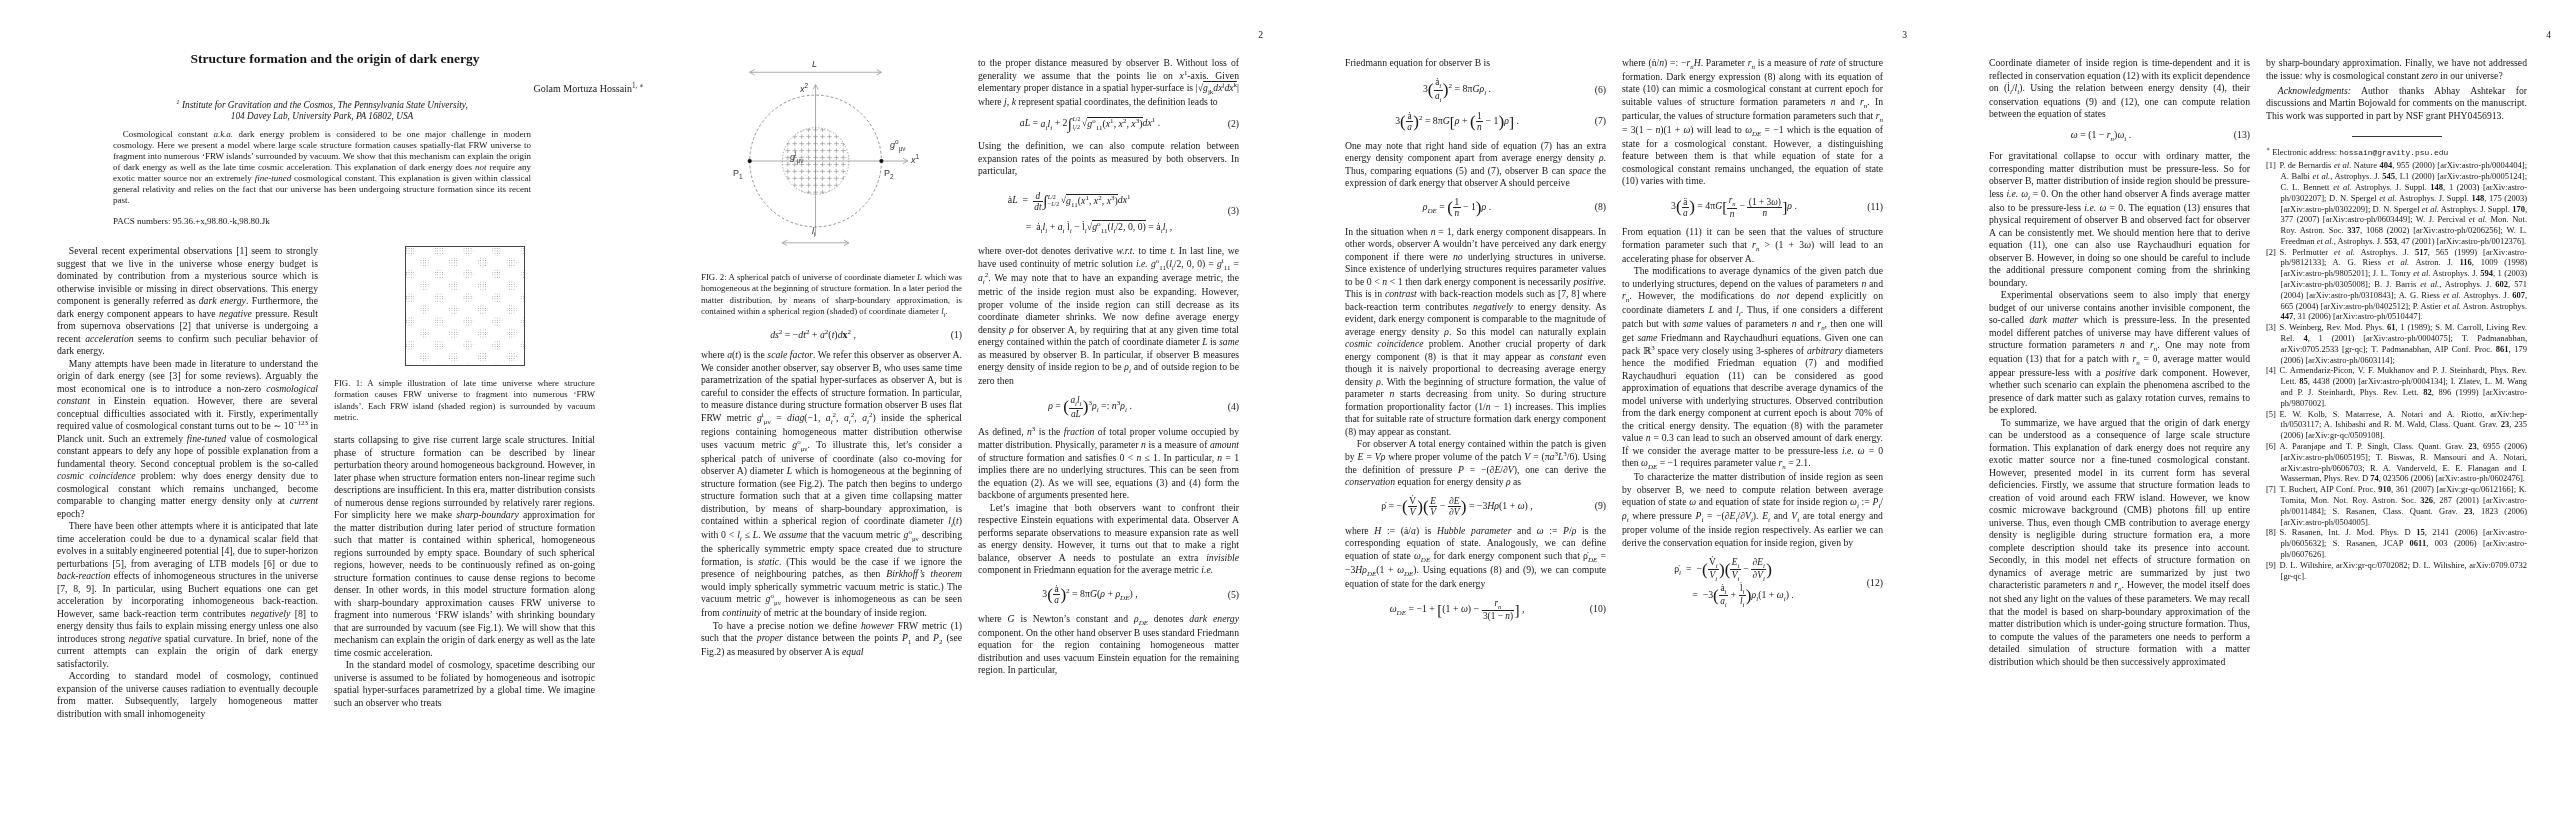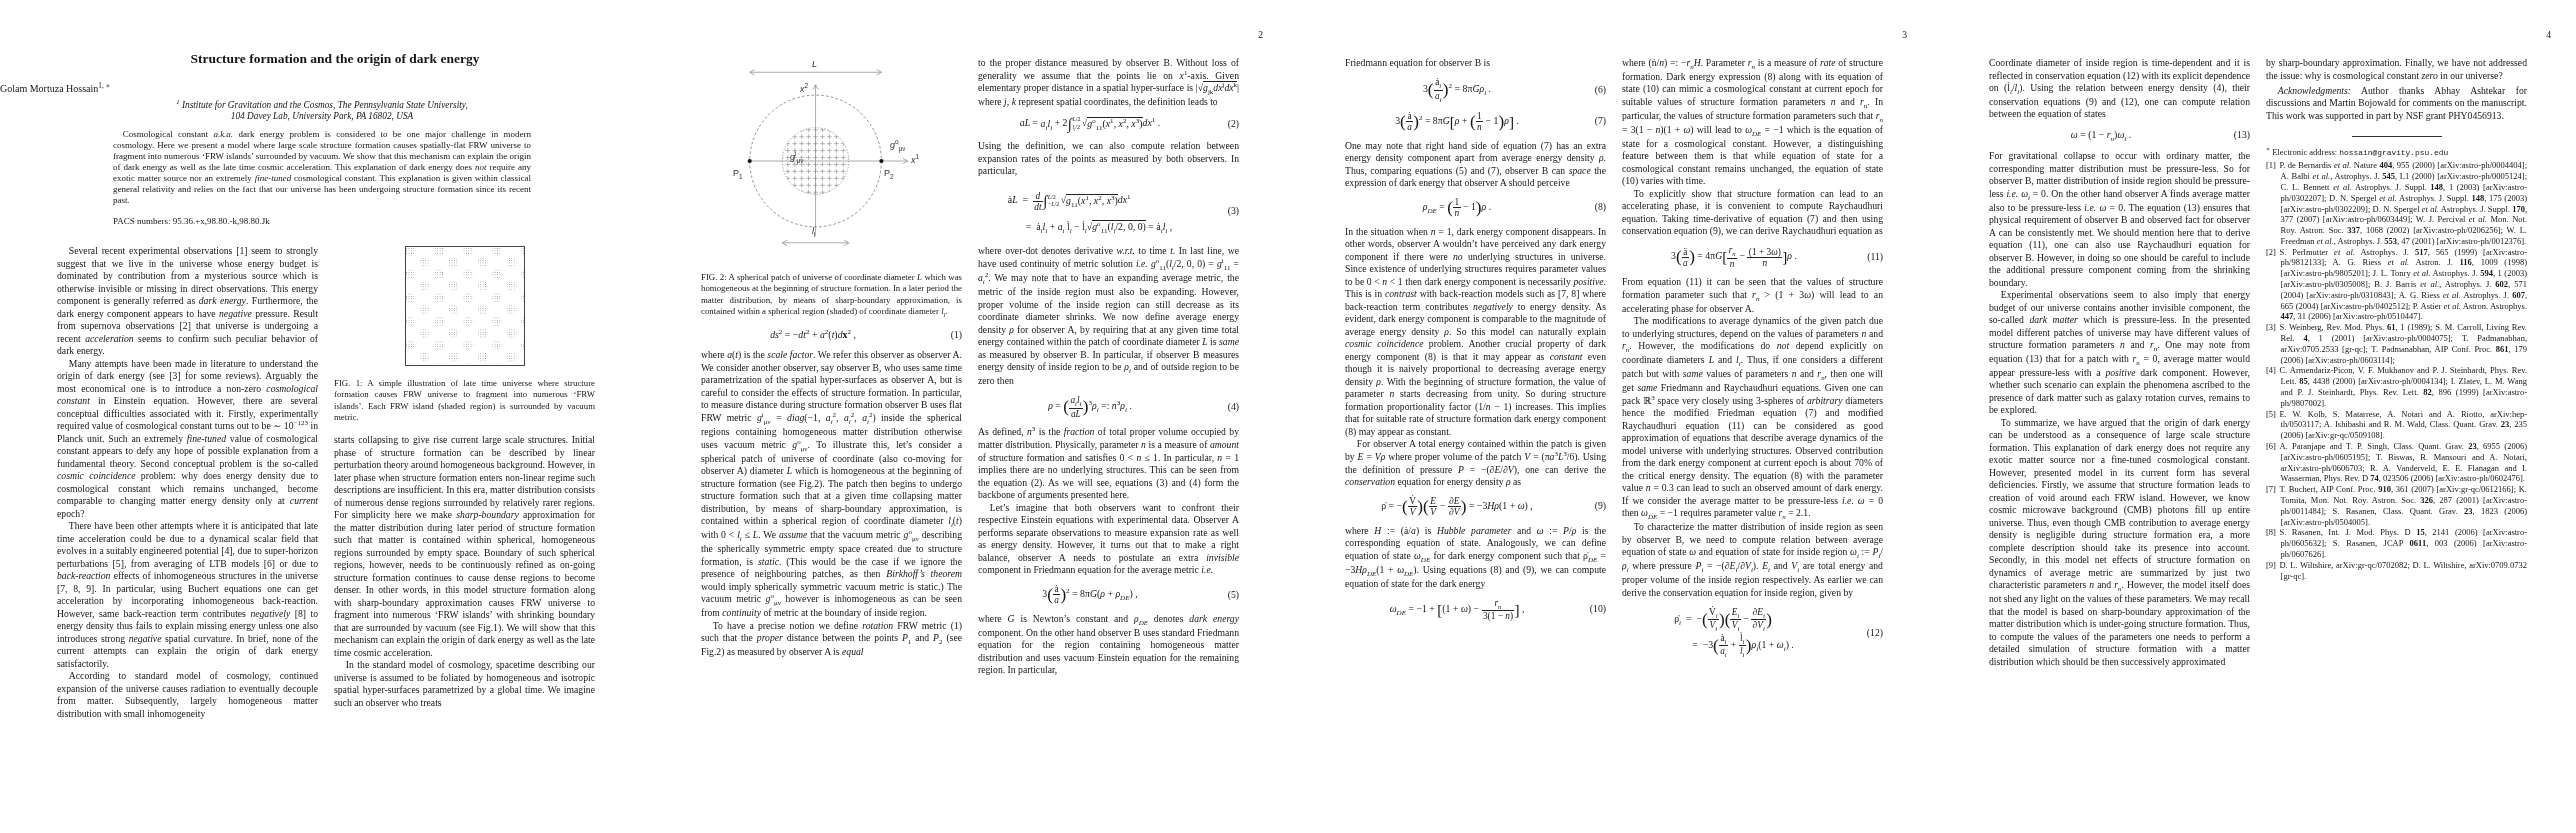--- a/index.html
+++ b/index.html
@@ -4,21 +4,21 @@
 <style>
   html,body{margin:0;padding:0;}
   body{width:2576px;height:834px;background:#ffffff;position:relative;
        font-family:"Liberation Serif","DejaVu Serif",serif;color:#151515;}
   .page{position:absolute;top:0;width:644px;height:834px;background:#fff;}
   .stamp{position:absolute;left:7px;top:429px;transform:rotate(-90deg) translateX(-50%);
          transform-origin:0 0;font-size:19.5px;white-space:pre;color:#1c1c1c;
          font-family:"DejaVu Sans Mono","Liberation Mono",monospace;}
   .pageno{position:absolute;top:29px;right:25px;font-size:9.7px;}
   .title{position:absolute;top:51px;left:0;width:100%;text-align:center;font-weight:bold;font-size:13.5px;padding-left:13px;}
-  .author{position:absolute;top:83px;left:0;width:100%;text-align:left;font-size:10px;}
+  .author{position:absolute;top:83px;left:0;width:100%;text-align:right;font-size:10px;}
   .affil{position:absolute;left:0;width:100%;text-align:center;font-style:italic;font-size:9.3px;}
   .affil.l1{top:99px;} .affil.l2{top:111px;}
   .abstract{position:absolute;top:129px;left:113px;width:418px;font-size:9px;line-height:11px;
             text-align:justify;text-indent:9.7px;}
   .pacs{position:absolute;top:216px;left:113px;font-size:9px;text-align:right;}
   .col{position:absolute;width:261px;top:57px;height:752px;overflow:hidden;
        text-align:justify;font-size:9.7px;line-height:12.5px;}
   .col.c1{left:57px;} .col.c2{left:334px;}
   .p1col{top:245px;height:564px;}
   p{margin:0;text-indent:11.8px;}
@@ -124,21 +124,21 @@
       <span class="f2l" style="left:89px;top:94px"><i>g</i><sup>i</sup><sub>μν</sub></span>
       <span class="f2l" style="left:189px;top:82px"><i>g</i><sup>o</sup><sub>μν</sub></span>
       <span class="f2l" style="left:111px;top:168px"><i>l</i><sub>i</sub></span>
     </div>
     <div class="figcap">FIG. 2: A spherical patch of universe of coordinate diameter <i>L</i> which was homogeneous at the beginning of structure formation. In a later period the matter distribution, by means of sharp-boundary approximation, is contained within a spherical region (shaded) of coordinate diameter <i>l<sub>i</sub></i>.</div>
     <div class="eq">
       <span class="eqb"><i>ds</i><sup>2</sup> = −<i>dt</i><sup>2</sup> + <i>a</i><sup>2</sup>(<i>t</i>)<i>d</i><b>x</b><sup>2</sup> ,</span>
       <span class="eqn">(1)</span>
     </div>
     <p class="noind">where <i>a</i>(<i>t</i>) is the <i>scale factor</i>. We refer this observer as observer A. We consider another observer, say observer B, who uses same time parametrization of the spatial hyper-surfaces as observer A, but is careful to consider the effects of structure formation. In particular, to measure distance during structure formation observer B uses flat FRW metric <i>g</i><sup>i</sup><sub>μν</sub> = <i>diag</i>(−1, <i>a<sub>i</sub></i><sup>2</sup>, <i>a<sub>i</sub></i><sup>2</sup>, <i>a<sub>i</sub></i><sup>2</sup>) inside the spherical regions containing homogeneous matter distribution otherwise uses vacuum metric <i>g</i><sup>o</sup><sub>μν</sub>. To illustrate this, let’s consider a spherical patch of universe of coordinate (also co-moving for observer A) diameter <i>L</i> which is homogeneous at the beginning of structure formation (see Fig.2). The patch then begins to undergo structure formation such that at a given time collapsing matter distribution, by means of sharp-boundary approximation, is contained within a spherical region of coordinate diameter <i>l<sub>i</sub></i>(<i>t</i>) with 0 &lt; <i>l<sub>i</sub></i> ≤ <i>L</i>. We <i>assume</i> that the vacuum metric <i>g</i><sup>o</sup><sub>μν</sub> describing the spherically symmetric empty space created due to structure formation, is <i>static</i>. (This would be the case if we ignore the presence of neighbouring patches, as then <i>Birkhoff’s theorem</i> would imply spherically symmetric vacuum metric is static.) The vacuum metric <i>g</i><sup>o</sup><sub>μν</sub> however is inhomogeneous as can be seen from <i>continuity</i> of metric at the boundary of inside region.</p>
-    <p>To have a precise notion we define <i>rotation</i> FRW metric (1) such that the <i>proper</i> distance between the points <i>P</i><sub>1</sub> and <i>P</i><sub>2</sub> (see Fig.2) as measured by observer A is <i>equal</i></p>
+    <p>To have a precise notion we define <i>however</i> FRW metric (1) such that the <i>proper</i> distance between the points <i>P</i><sub>1</sub> and <i>P</i><sub>2</sub> (see Fig.2) as measured by observer A is <i>equal</i></p>
   </div>
   <div class="col c2">
     <p class="noind">to the proper distance measured by observer B. Without loss of generality we assume that the points lie on <i>x</i><sup>1</sup>-axis. Given elementary proper distance in a spatial hyper-surface is |<span class="sqrt">√<span class="rad"><i>g</i><sub>jk</sub><i>dx</i><sup>j</sup><i>dx</i><sup>k</sup></span></span>| where <i>j</i>, <i>k</i> represent spatial coordinates, the definition leads to</p>
     <div class="eq">
       <span class="eqb"><i>aL</i> = <i>a<sub>i</sub>l<sub>i</sub></i> + 2<span class="int">∫</span><span class="lims">
             <span><i>L</i>/2</span>
             <span><i>l<sub>i</sub></i>/2</span>
           </span><span class="sqrt">√<span class="rad"><i>g</i><sup>o</sup><sub>11</sub>(<i>x</i><sup>1</sup>, <i>x</i><sup>2</sup>, <i>x</i><sup>3</sup>)</span></span><i>dx</i><sup>1</sup> .</span>
       <span class="eqn">(2)</span>
     </div>
@@ -189,21 +189,20 @@
       <span class="eqn">(9)</span>
     </div>
     <p class="noind">where <i>H</i> := (ȧ/<i>a</i>) is <i>Hubble parameter</i> and <i>ω</i> := <i>P</i>/<i>ρ</i> is the corresponding equation of state. Analogously, we can define equation of state <i>ω<sub>DE</sub></i> for dark energy component such that ρ̇<i><sub>DE</sub></i> = −3<i>Hρ<sub>DE</sub></i>(1 + <i>ω<sub>DE</sub></i>). Using equations (8) and (9), we can compute equation of state for the dark energy</p>
     <div class="eq">
       <span class="eqb"><i>ω<sub>DE</sub></i> = −1 + <span class="bb">[</span>(1 + <i>ω</i>) − <span class="fr"><span class="nu"><i>r<sub>n</sub></i></span><span class="de">3(1 − <i>n</i>)</span></span><span class="bb">]</span> ,</span>
       <span class="eqn">(10)</span>
     </div>
   </div>
   <div class="col c2">
     <p class="noind">where (ṅ/<i>n</i>) =: −<i>r<sub>n</sub>H</i>. Parameter <i>r<sub>n</sub></i> is a measure of <i>rate</i> of structure formation. Dark energy expression (8) along with its equation of state (10) can mimic a cosmological constant at current epoch for suitable values of structure formation parameters <i>n</i> and <i>r<sub>n</sub></i>. In particular, the values of structure formation parameters such that <i>r<sub>n</sub></i> = 3(1 − <i>n</i>)(1 + <i>ω</i>) will lead to <i>ω<sub>DE</sub></i> = −1 which is the equation of state for a cosmological constant. However, a distinguishing feature between them is that while equation of state for a cosmological constant remains unchanged, the equation of state (10) varies with time.</p>
-    <p>To explicitly show that structure formation can lead to an accelerating phase, it is convenient to compute Raychaudhuri equation. Taking time-derivative of equation (7) and then using conservation equation (9), we can derive Raychaudhuri equation as</p>
     <div class="eq">
       <span class="eqb">3<span class="bp">(</span><span class="fr"><span class="nu">ä</span><span class="de"><i>a</i></span></span><span class="bp">)</span> = 4π<i>G</i><span class="bb">[</span><span class="fr"><span class="nu"><i>r<sub>n</sub></i></span><span class="de"><i>n</i></span></span> − <span class="fr"><span class="nu">(1 + 3<i>ω</i>)</span><span class="de"><i>n</i></span></span><span class="bb">]</span><i>ρ</i> .</span>
       <span class="eqn">(11)</span>
     </div>
     <p class="noind">From equation (11) it can be seen that the values of structure formation parameter such that <i>r<sub>n</sub></i> &gt; (1 + 3<i>ω</i>) will lead to an accelerating phase for observer A.</p>
     <p>The modifications to average dynamics of the given patch due to underlying structures, depend on the values of parameters <i>n</i> and <i>r<sub>n</sub></i>. However, the modifications do <i>not</i> depend explicitly on coordinate diameters <i>L</i> and <i>l<sub>i</sub></i>. Thus, if one considers a different patch but with <i>same</i> values of parameters <i>n</i> and <i>r<sub>n</sub></i>, then one will get <i>same</i> Friedmann and Raychaudhuri equations. Given one can pack ℝ<sup>3</sup> space very closely using 3-spheres of <i>arbitrary</i> diameters hence the modified Friedman equation (7) and modified Raychaudhuri equation (11) can be considered as good approximation of equations that describe average dynamics of the model universe with underlying structures. Observed contribution from the dark energy component at current epoch is about 70% of the critical energy density. The equation (8) with the parameter value <i>n</i> = 0.3 can lead to such an observed amount of dark energy. If we consider the average matter to be pressure-less <i>i.e.</i> <i>ω</i> = 0 then <i>ω<sub>DE</sub></i> = −1 requires parameter value <i>r<sub>n</sub></i> = 2.1.</p>
     <p>To characterize the matter distribution of inside region as seen by observer B, we need to compute relation between average equation of state <i>ω</i> and equation of state for inside region <i>ω<sub>i</sub></i> := <i>P<sub>i</sub></i>/<i>ρ<sub>i</sub></i> where pressure <i>P<sub>i</sub></i> = −(∂<i>E<sub>i</sub></i>/∂<i>V<sub>i</sub></i>). <i>E<sub>i</sub></i> and <i>V<sub>i</sub></i> are total energy and proper volume of the inside region respectively. As earlier we can derive the conservation equation for inside region, given by</p>
     <div class="eq">
       <span class="eqb"><span class="rows"><span class="row">ρ̇<i><sub>i</sub></i> &nbsp;=&nbsp; −<span class="bp">(</span><span class="fr"><span class="nu">V̇<i><sub>i</sub></i></span><span class="de"><i>V<sub>i</sub></i></span></span><span class="bp">)</span><span class="bp">(</span><span class="fr"><span class="nu"><i>E<sub>i</sub></i></span><span class="de"><i>V<sub>i</sub></i></span></span> − <span class="fr"><span class="nu">∂<i>E<sub>i</sub></i></span><span class="de">∂<i>V<sub>i</sub></i></span></span><span class="bp">)</span></span><span class="row row2">=&nbsp; −3<span class="bp">(</span><span class="fr"><span class="nu">ȧ<i><sub>i</sub></i></span><span class="de"><i>a<sub>i</sub></i></span></span> + <span class="fr"><span class="nu">l̇<i><sub>i</sub></i></span><span class="de"><i>l<sub>i</sub></i></span></span><span class="bp">)</span><i>ρ<sub>i</sub></i>(1 + <i>ω<sub>i</sub></i>) .</span></span></span>
       <span class="eqn">(12)</span>

